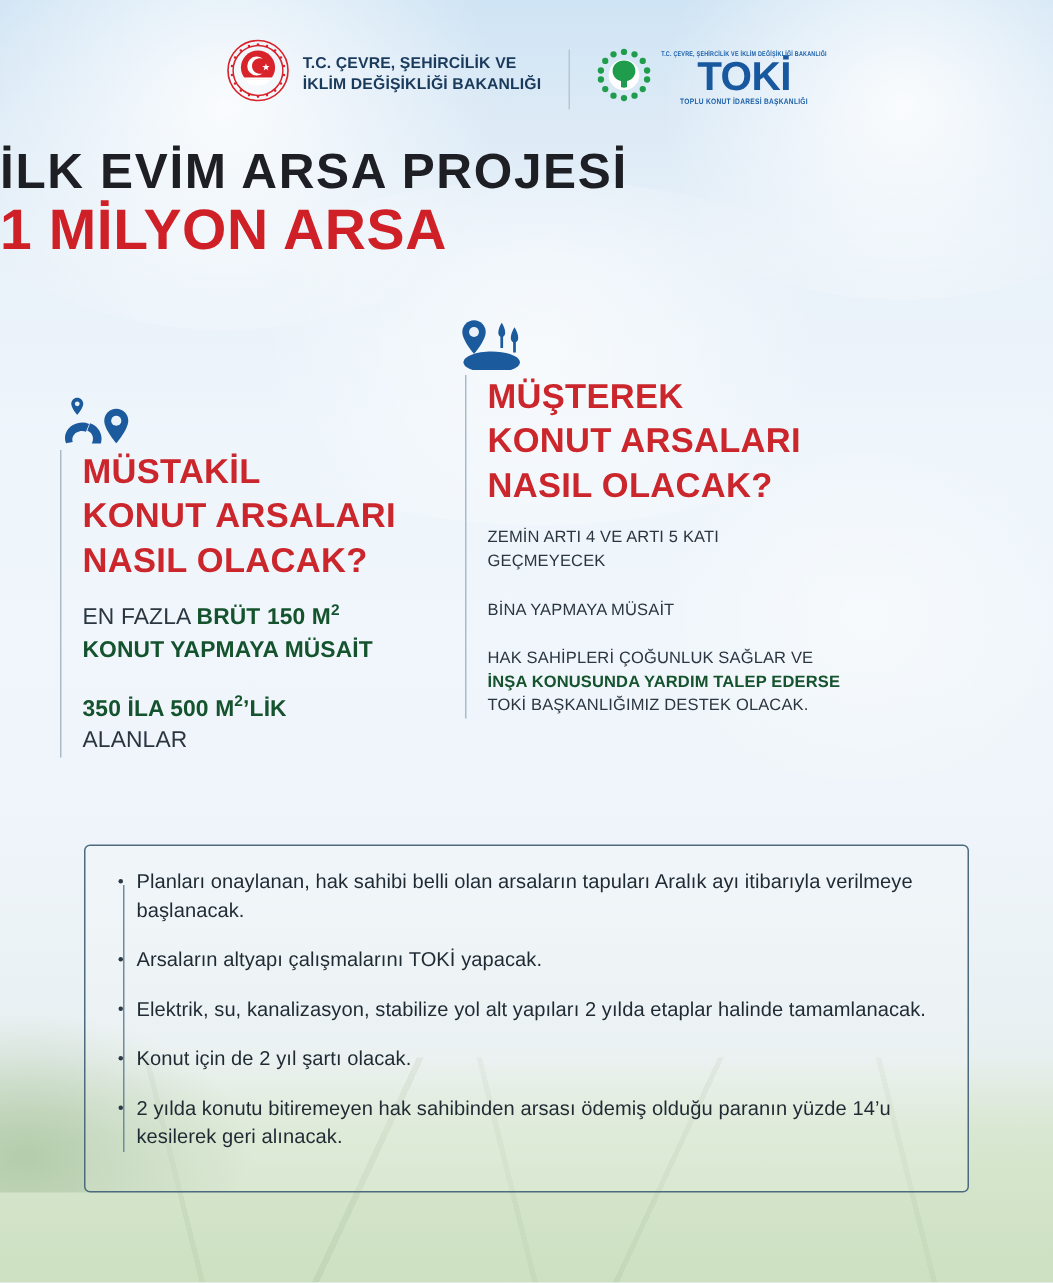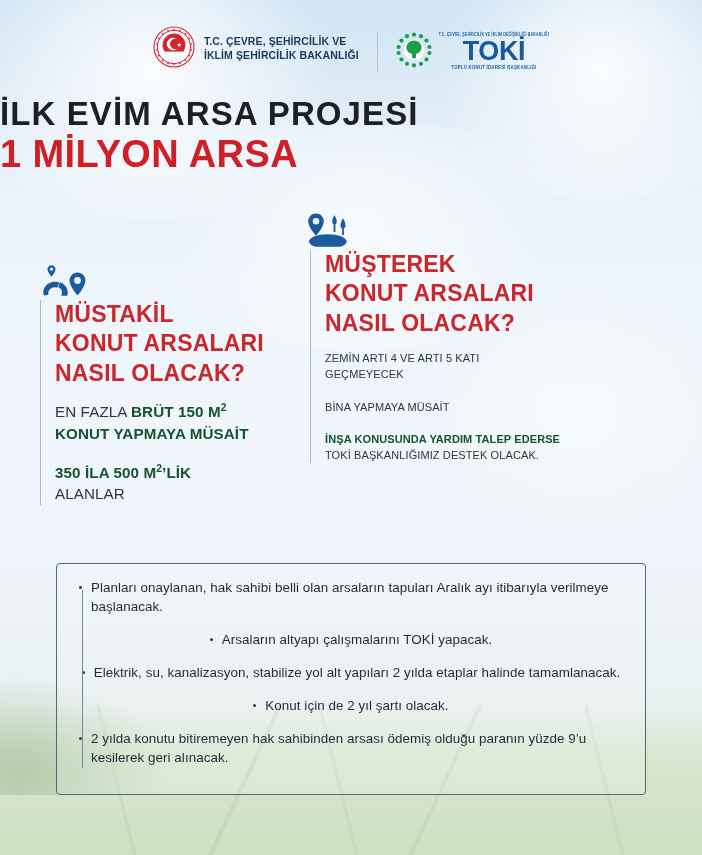--- a/index.html
+++ b/index.html
@@ -214,21 +214,20 @@
     top: 26px;
     bottom: 26px;
     width: 1.2px;
     background: #6d8ca0;
   }
   .bullet {
     display: flex;
     align-items: flex-start;
     gap: 9px;
     margin-bottom: 14px;
-    justify-content: center;
   }
   .bullet:last-child { margin-bottom: 0; }
   .bullet-dot {
     flex: 0 0 auto;
     width: 3px; height: 3px;
     border-radius: 50%;
     background: #2b3a46;
     margin-top: 8px;
     margin-left: 4px;
   }
@@ -281,21 +280,21 @@
         </g>
         <circle cx="21" cy="19" r="11.4" fill="#d8232a"></circle>
         <path d="M24.2 13.2a5.2 5.2 0 1 0 0 9.6 6.3 6.3 0 1 1 0-9.6z" fill="#fff"></path>
         <path d="M26.3 16.3l.62 1.72 1.82.05-1.44 1.1.5 1.76-1.5-1.03-1.5 1.03.5-1.76-1.44-1.1 1.82-.05z" fill="#fff"></path>
         <path d="M11.5 25.6h19v1.5h-19z" fill="#fff"></path>
         <path d="M12.6 26.9h16.8c-.7 2.4-3.9 4.2-8.4 4.2s-7.7-1.8-8.4-4.2z" fill="#fff"></path>
       </svg>
     </span>
     <div class="ministry-text">
       <div>T.C. ÇEVRE, ŞEHİRCİLİK VE</div>
-      <div>İKLİM ŞEHİRCİLİK BAKANLIĞI</div>
+      <div>İKLİM DEĞİŞİKLİĞİ BAKANLIĞI</div>
     </div>
   </div>
 
   <div class="logo-divider"></div>
 
   <div class="logo-group toki-lock">
     <span>
       <svg width="36" height="36" viewBox="0 0 36 36" aria-hidden="true">
         <g fill="#1f9d4d">
           <circle cx="18" cy="2.6" r="2.1"></circle>
@@ -386,20 +385,21 @@
   </div>
   <div class="col-body">
     <div class="blk">
       <div>ZEMİN ARTI 4 VE ARTI 5 KATI</div>
       <div>GEÇMEYECEK</div>
     </div>
     <div class="blk">
       <div>BİNA YAPMAYA MÜSAİT</div>
     </div>
     <div class="blk">
+      <div>HAK SAHİPLERİ ÇOĞUNLUK SAĞLAR VE</div>
       <div><b>İNŞA KONUSUNDA YARDIM TALEP EDERSE</b></div>
       <div>TOKİ BAŞKANLIĞIMIZ DESTEK OLACAK.</div>
     </div>
   </div>
 </div>
 
 <div class="panel">
   <div class="panel-inner">
     <div class="panel-rail"></div>
 
@@ -414,16 +414,16 @@
     <div class="bullet">
       <span class="bullet-dot"></span>
       <span class="bullet-text">Elektrik, su, kanalizasyon, stabilize yol alt yapıları 2 yılda etaplar halinde tamamlanacak.</span>
     </div>
     <div class="bullet">
       <span class="bullet-dot"></span>
       <span class="bullet-text">Konut için de 2 yıl şartı olacak.</span>
     </div>
     <div class="bullet">
       <span class="bullet-dot"></span>
-      <span class="bullet-text">2 yılda konutu bitiremeyen  hak sahibinden arsası ödemiş olduğu paranın yüzde 9’u kesilerek geri alınacak.</span>
+      <span class="bullet-text">2 yılda konutu bitiremeyen  hak sahibinden arsası ödemiş olduğu paranın yüzde 14’u kesilerek geri alınacak.</span>
     </div>
   </div>
 </div>
 
 </body></html>

